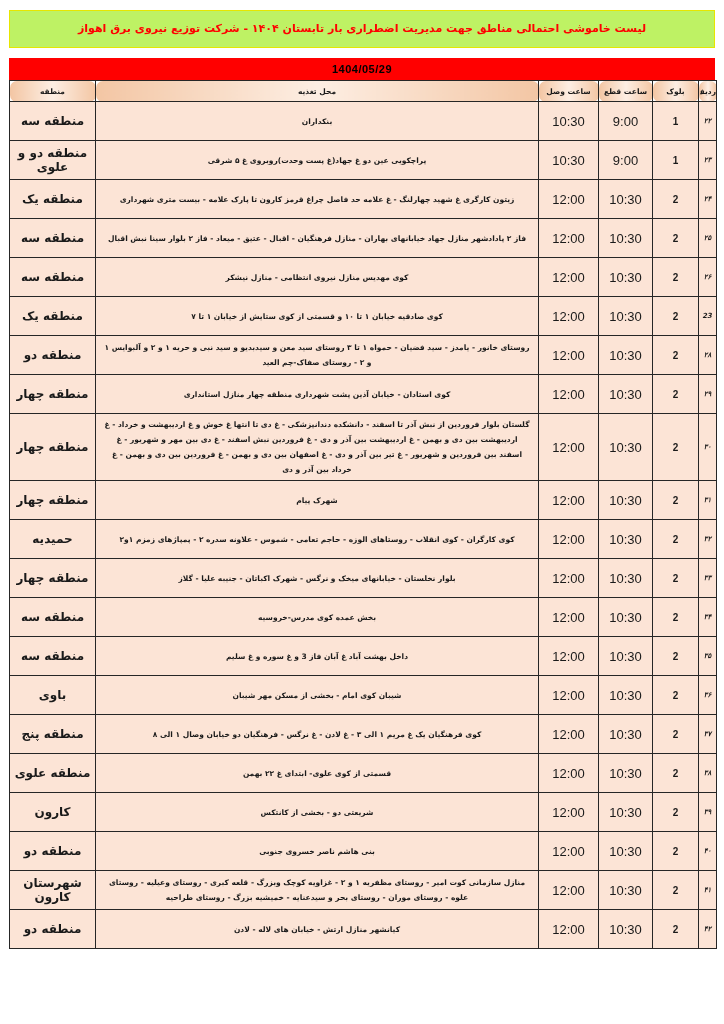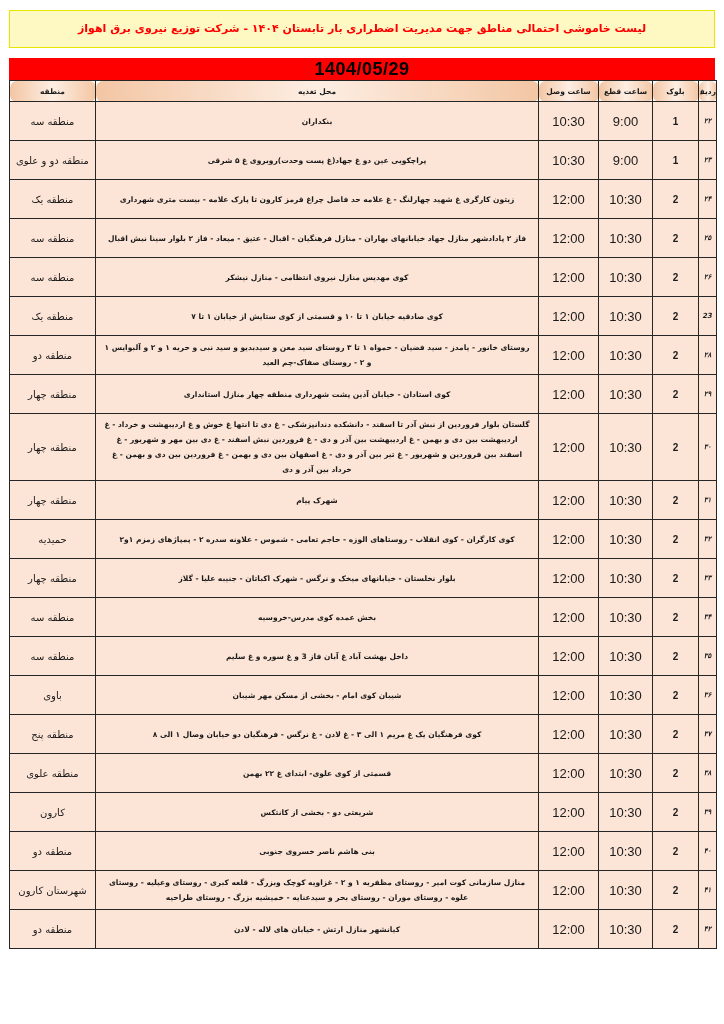--- a/index.html
+++ b/index.html
@@ -8,42 +8,42 @@
   .page {
     position:relative;
     width:724px; height:1024px;
     margin:0 auto;
     background:#ffffff;
     overflow:hidden;
   }
   .title-banner {
     margin:10px 9px 0 9px;
     height:38px;
-    background:#fef9c3;
+    background:#bef264;
     border:1px solid #e6e600;
     display:flex; align-items:center; justify-content:center;
     direction:rtl;
   }
   .title-banner .title-text {
     color:#ff0000;
     font-weight:bold;
     font-size:11px;
     text-align:center;
     line-height:1.3;
   }
   .date-banner {
     margin:10px 9px 0 9px;
     height:22px;
     background:#ff0000;
     display:flex; align-items:center; justify-content:center;
   }
   .date-banner .date-text {
     color:#000000;
     font-weight:bold;
-    font-size:18px;
+    font-size:11px;
     letter-spacing:.5px;
     font-family:"Liberation Sans", sans-serif;
   }
   table.schedule {
     width:707px;
     margin:0 9px;
     border-collapse:collapse;
     table-layout:fixed;
     direction:rtl;
     border:1.5px solid #1a1a1a;
@@ -68,21 +68,21 @@
   td.c-cut, td.c-restore {
     font-size:13px; font-weight:normal;
     font-family:"Liberation Sans", sans-serif;
   }
   td.c-feed {
     font-size:7.5px;
     font-weight:bold;
     padding:3px 8px;
     line-height:2.0;
   }
-  td.c-region { font-size:10px; font-weight:normal; padding:2px; }
+  td.c-region { font-size:12px; font-weight:bold; padding:2px; }
 </style>
 </head>
 <body>
 
 <div class="page">
 
   <div class="title-banner">
     <div class="title-text">لیست خاموشی احتمالی مناطق جهت مدیریت اضطراری بار تابستان ۱۴۰۴ - شرکت توزیع نیروی برق اهواز</div>
   </div>
 

